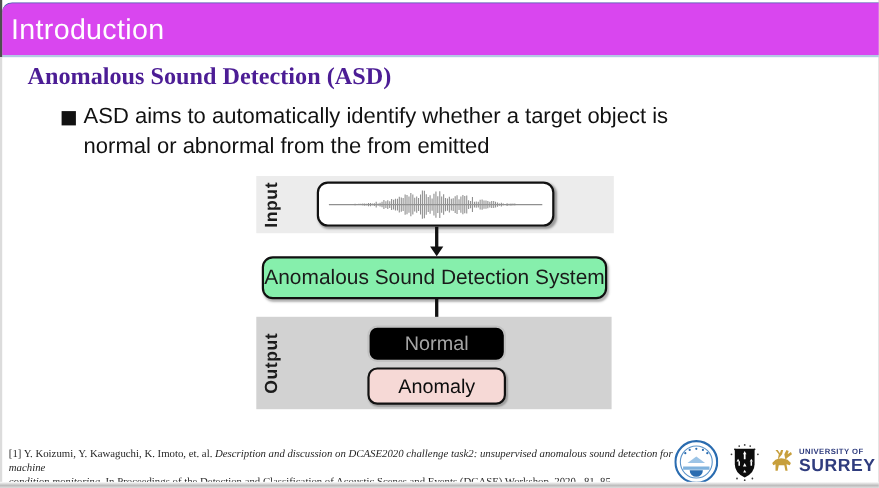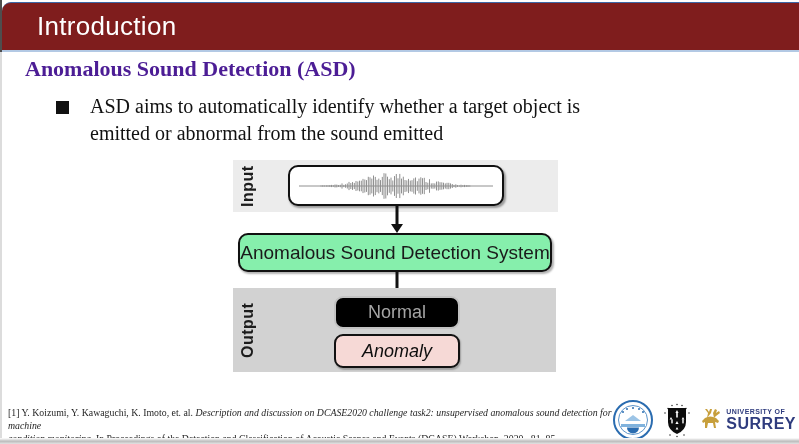--- a/index.html
+++ b/index.html
@@ -8,34 +8,34 @@
     overflow:hidden;font-family:"Liberation Sans",sans-serif;
   }
   
   .edge-left-top{position:absolute;left:0;top:0;width:2px;height:52px;background:#4e4e4e;}
   .edge-left-bottom{position:absolute;left:0;top:52px;width:2px;height:392px;background:#dcdcdc;}
   .edge-bottom{position:absolute;left:0;bottom:0;width:799px;height:6px;
     background:linear-gradient(to bottom,#ffffff 0%,#bdbdbd 55%,#e3e3e3 100%);}
   
   .header{
     position:absolute;left:2px;top:2px;width:797px;height:48px;
-    background:#7f1d1d;border-top:1px solid #3d68a6;border-radius:9px 0 0 0;
-    display:flex;align-items:center;padding-left:35px;box-sizing:border-box;
+    background:#d946ef;border-top:1px solid #3d68a6;border-radius:9px 0 0 0;
+    display:flex;align-items:center;padding-left:8px;box-sizing:border-box;
   }
   .header-title{color:#ffffff;font-size:26px;font-weight:400;letter-spacing:0.3px;}
   .header-underline{position:absolute;left:2px;top:50px;width:797px;height:2px;background:#b3c9e4;}
   
   .heading{
     position:absolute;left:25px;top:56px;margin:0;
     font-family:"Liberation Serif",serif;font-weight:700;font-size:22px;color:#4c1d95;
   }
   .bullet-row{position:absolute;left:56px;top:93px;display:flex;}
   .bullet-square{width:13px;height:13px;background:#111;margin-top:8px;flex:none;}
   .bullet-text{
-    margin-left:21px;font-family:Liberation Serif, serif;font-size:20px;
+    margin-left:7px;font-family:Liberation Sans, sans-serif;font-size:20px;
     line-height:27px;color:#111;
   }
   
   .band{position:absolute;box-sizing:border-box;}
   .input-band{left:233px;top:160px;width:325px;height:52px;background:#ececec;}
   .output-band{left:233px;top:288px;width:323px;height:84px;background:#d2d2d2;}
   .vlabel{
     position:absolute;left:6px;top:0;bottom:0;display:flex;align-items:center;justify-content:center;
     writing-mode:vertical-rl;transform:rotate(180deg);
     font-size:16px;font-weight:600;color:#1c1c1c;letter-spacing:0.5px;
@@ -55,21 +55,21 @@
   }
   .arrow{position:absolute;width:16px;height:28px;}
   .arrow1{left:389px;top:206px;}
   .arrow2{left:389px;top:271px;}
   .out-box{
     position:absolute;left:101px;width:126px;height:33px;box-sizing:border-box;
     display:flex;align-items:center;justify-content:center;border-radius:9px;font-size:18px;
   }
   .normal-box{top:8px;background:#000000;border:2.5px solid #c2c2c2;color:#a5a5a5;}
   .anomaly-box{top:46px;height:34px;background:#f6d9d6;border:2.5px solid #111;color:#0d0d0d;font-weight:500;
-    box-shadow:1px 1.5px 1.5px rgba(0,0,0,0.25);font-style:italic;}
+    box-shadow:1px 1.5px 1.5px rgba(0,0,0,0.25);}
   
   .citation{
     position:absolute;left:8px;top:406px;width:635px;
     font-family:"Liberation Serif",serif;font-size:9.8px;line-height:13px;color:#1f1f1f;
   }
   .it{font-style:italic;}
   .logos{position:absolute;right:3px;top:399px;height:41px;display:flex;align-items:center;gap:5px;}
   .logo-surrey{display:flex;align-items:center;gap:3px;}
   .surrey-text{display:flex;flex-direction:column;line-height:1;}
   .surrey-line1{font-size:7px;font-weight:700;color:#2f3c7e;letter-spacing:0.4px;}
@@ -84,21 +84,21 @@
     <span class="header-title">Introduction</span>
   </div>
   <div class="header-underline"></div>
 
   <h1 class="heading">Anomalous Sound Detection (ASD)</h1>
 
   <div class="bullet-row">
     <span class="bullet-square"></span>
     <div class="bullet-text">
       <span>ASD aims to automatically identify whether a target object is</span><br>
-      <span>emitted or abnormal from the sound emitted</span>
+      <span>normal or abnormal from the from emitted</span>
     </div>
   </div>
 
   <div class="band input-band">
     <span class="vlabel">Input</span>
     <div class="wave-box">
       <svg id="waveform" width="206" height="34" viewBox="0 0 206 34">
           <path d="M6 17 H200M28.0 16.5V17.5M29.8 16.2V17.8M31.5 16.5V17.5M33.3 16.3V17.7M35.0 16.3V17.7M36.8 16.1V17.9M38.5 15.9V18.1M40.3 16.2V17.8M42.0 15.5V18.5M43.8 15.6V18.4M45.5 16.1V17.9M47.3 15.8V18.2M49.0 14.4V19.6M50.8 15.9V18.1M52.5 15.3V18.7M54.3 14.5V19.5M56.0 12.9V21.1M57.8 14.0V20.0M59.5 13.1V20.9M61.3 13.9V20.1M63.0 12.0V22.0M64.8 12.5V21.5M66.5 11.7V22.3M68.3 11.7V22.3M70.0 9.9V24.1M71.8 10.5V23.5M73.5 11.1V22.9M75.3 7.8V26.2M77.0 8.3V25.7M78.8 9.6V24.4M80.5 6.5V27.5M82.3 7.9V26.1M84.0 10.8V23.2M85.8 9.6V24.4M87.5 11.1V22.9M89.3 7.9V26.1M91.0 4.2V29.8M92.8 4.5V29.5M94.5 7.7V26.3M96.3 10.2V23.8M98.0 8.6V25.4M99.8 11.5V22.5M101.5 7.1V26.9M103.3 5.0V29.0M105.0 9.3V24.7M106.8 4.9V29.1M108.5 9.6V24.4M110.3 7.7V26.3M112.0 11.0V23.0M113.8 11.4V22.6M115.5 9.9V24.1M117.3 11.6V22.4M119.0 11.2V22.8M120.8 9.4V24.6M122.5 8.5V25.5M124.3 12.2V21.8M126.0 9.6V24.4M127.8 8.3V25.7M129.5 9.2V24.8M131.3 8.8V25.2M133.0 13.0V21.0M134.8 13.7V20.3M136.5 10.2V23.8M138.3 14.4V19.6M140.0 14.2V19.8M141.8 14.4V19.6M143.5 12.6V21.4M145.3 12.4V21.6M147.0 13.2V20.8M148.8 13.3V20.7M150.5 13.7V20.3M152.3 14.4V19.6M154.0 13.8V20.2M155.8 13.8V20.2M157.5 14.4V19.6M159.3 15.0V19.0M161.0 15.9V18.1M162.8 15.3V18.7M164.5 16.1V17.9M166.3 16.4V17.6M168.0 15.7V18.3M169.8 16.2V17.8M171.5 15.9V18.1M173.3 16.1V17.9M175.0 16.1V17.9M176.8 16.4V17.6" stroke="#909090" stroke-width="1" fill="none"></path>
         </svg>
     </div>

